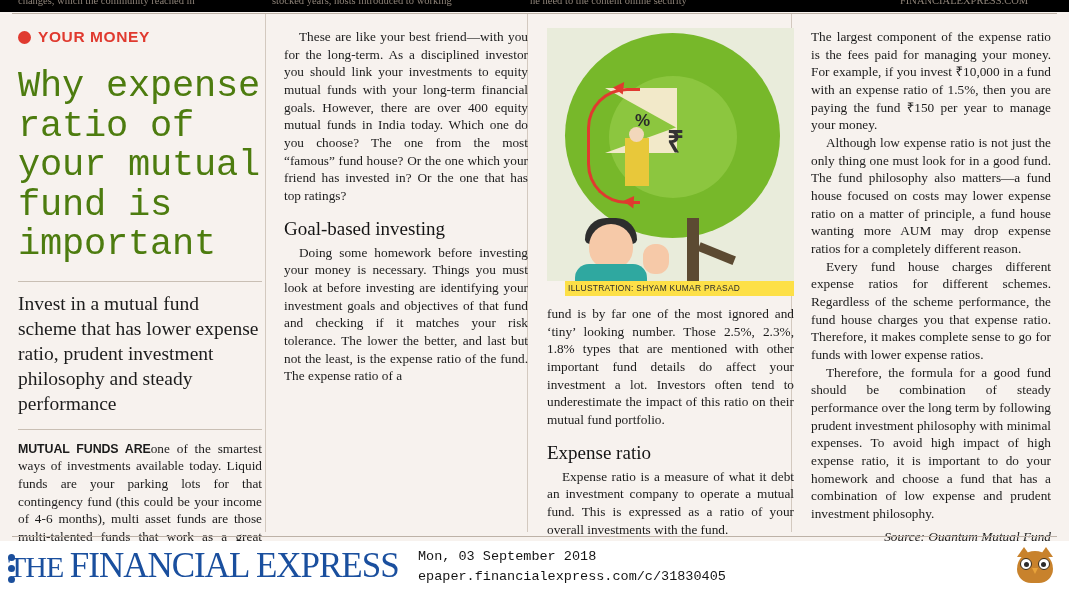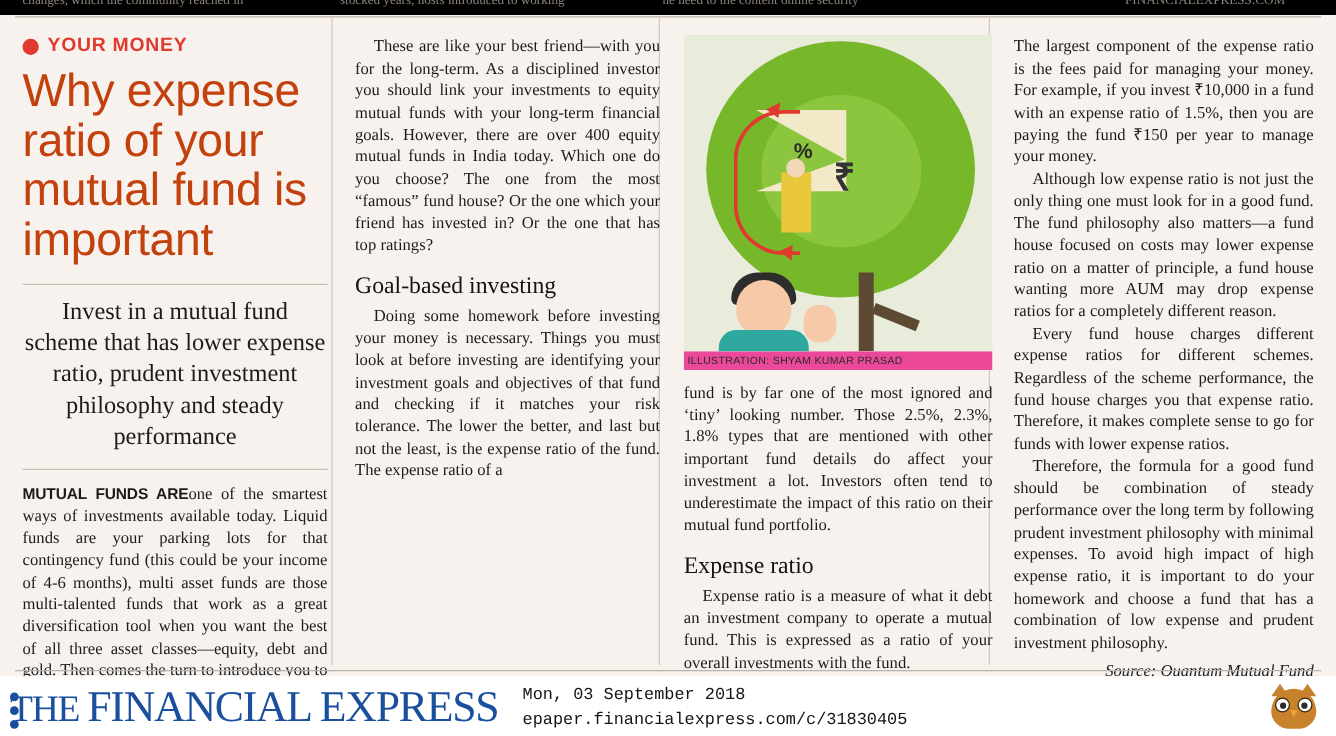--- a/index.html
+++ b/index.html
@@ -95,40 +95,39 @@
     display: inline-block;
   }
   .kicker .ktext {
     font-family: "Liberation Sans", sans-serif;
     font-weight: bold;
     font-size: 15.5px;
     letter-spacing: 0.6px;
     color: #e03a2f;
   }
   .headline {
-    font-family: Liberation Sans, sans-serif;
+    font-family: Liberation Mono, monospace;
     font-size: 37px;
     line-height: 1.07;
     font-weight: normal;
-    margin: 7px 0 0 0;
-    color: #c2410c;
+    margin: 21px 0 0 0;
+    color: #4d7c0f;
     letter-spacing: -0.2px;
   }
   .hr-thin {
     height: 1px;
     background: #c9bfb4;
     margin: 16px 0 10px 0;
   }
   .standfirst {
     font-family: "Liberation Serif", serif;
     font-size: 19.5px;
     line-height: 1.28;
     color: #1c1c1c;
     margin: 0;
-    text-align: center;
   }
   .hr-thin2 {
     height: 1px;
     background: #c9bfb4;
     margin: 12px 0 10px 0;
   }
   .body-text {
     font-family: "Liberation Serif", serif;
     font-size: 13.3px;
     line-height: 1.33;
@@ -336,24 +335,25 @@
     width: 26px;
     height: 30px;
     border-radius: 12px;
     background: #f6c9a8;
   }
   .credit {
     font-family: "Liberation Sans", sans-serif;
     font-size: 8.4px;
     letter-spacing: 0.3px;
     color: #2b2b2b;
-    background: #ec4899;
+    background: #fde047;
     padding: 2px 0 15px 3px;
     width: 247px;
     box-sizing: border-box;
+    margin-left: 18px;
   }
   .col3 .after-illo { margin-top: 9px; }
 
   
   .col4 {
     position: absolute;
     left: 799px;
     top: 10px;
     width: 240px;
   }

